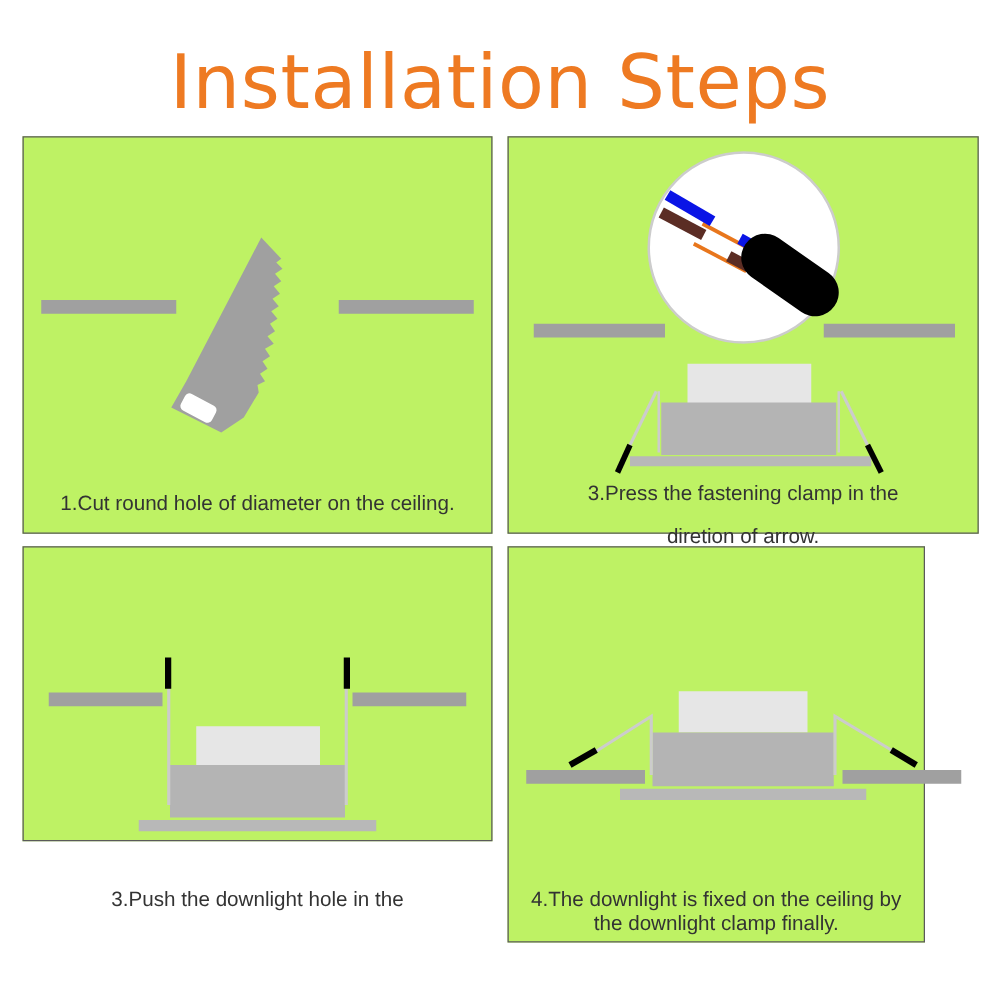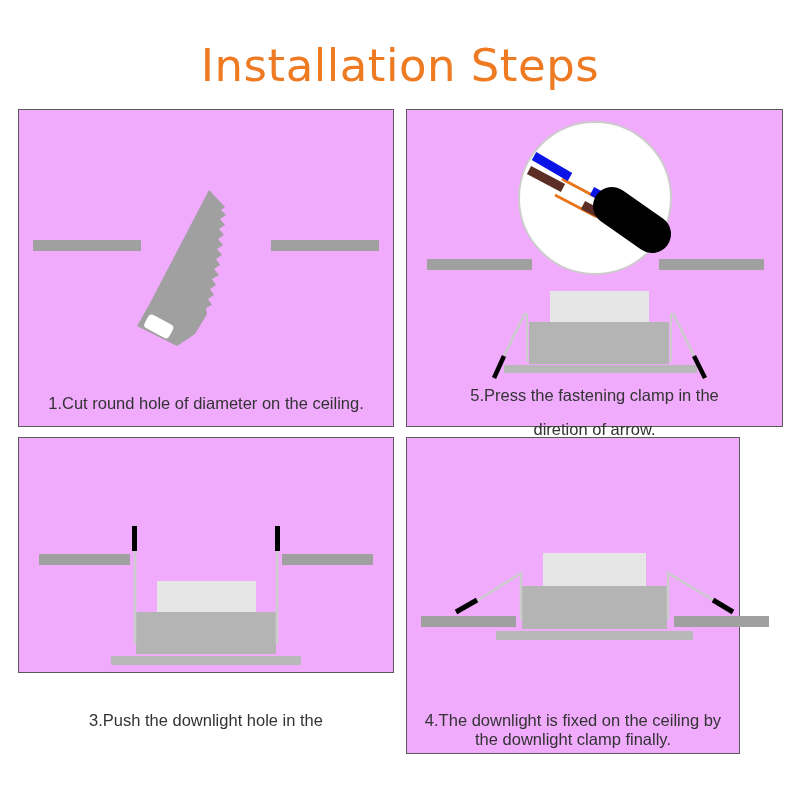--- a/index.html
+++ b/index.html
@@ -1,18 +1,18 @@
 <!DOCTYPE html>
 <html><head>
 <meta charset="utf-8">
 <style>
   html, body { margin:0; padding:0; background:#ffffff; }
   body { width:800px; height:800px; position:relative; overflow:hidden; font-family:"DejaVu Sans", sans-serif; }
-  .title { position:absolute; left:0; top:36px; width:800px; text-align:center; font-size:45px; color:#ee7a22; letter-spacing:0.5px; font-family:"DejaVu Sans", sans-serif; font-weight:normal; line-height:60px; }
-  .panel { position:absolute; border:1.5px solid #5a5a5a; background:#f0abfc; box-sizing:border-box; }
+  .title { position:absolute; left:0; top:36px; width:800px; text-align:center; font-size:60px; color:#ee7a22; letter-spacing:0.5px; font-family:"DejaVu Sans", sans-serif; font-weight:normal; line-height:60px; }
+  .panel { position:absolute; border:1.5px solid #5a5a5a; background:#bef264; box-sizing:border-box; }
   .panel svg { position:absolute; left:0; top:0; }
   .caption { position:absolute; left:0; width:100%; text-align:center; font-family:"Liberation Sans", sans-serif; font-size:16.5px; color:#333; line-height:19px; }
 </style>
 </head>
 <body>
 
 <div class="title">Installation Steps</div>
 
 <div class="panel" style="left:18px; top:109px; width:376px; height:318px;">
   <svg width="376" height="318">
@@ -43,21 +43,21 @@
     <rect x="143" y="181" width="99" height="32" fill="#e6e6e6"></rect>
     <rect x="122" y="212" width="140" height="42" fill="#b4b4b4"></rect>
     <rect x="97" y="255" width="193" height="8" fill="#b8b8b8"></rect>
     <line x1="118" y1="203" x2="97" y2="246" stroke="#cccccc" stroke-width="2.5"></line>
     <line x1="120" y1="203" x2="120" y2="252" stroke="#cccccc" stroke-width="2"></line>
     <line x1="97" y1="246" x2="87" y2="268" stroke="#000000" stroke-width="4.5"></line>
     <line x1="266" y1="203" x2="287" y2="246" stroke="#cccccc" stroke-width="2.5"></line>
     <line x1="264" y1="203" x2="264" y2="252" stroke="#cccccc" stroke-width="2"></line>
     <line x1="287" y1="246" x2="298" y2="268" stroke="#000000" stroke-width="4.5"></line>
   </svg>
-  <div class="caption" style="top:276px;">5.Press the fastening clamp in the</div>
+  <div class="caption" style="top:276px;">3.Press the fastening clamp in the</div>
   <div class="caption" style="top:295px;margin-top:15px;">diretion of arrow.</div>
 </div>
 
 <div class="panel" style="left:18px; top:437px; width:376px; height:236px;">
   <svg width="376" height="317">
     <rect x="20" y="116" width="91" height="11" fill="#a0a0a0"></rect>
     <rect x="263" y="116" width="91" height="11" fill="#a0a0a0"></rect>
     <rect x="138" y="143" width="99" height="31" fill="#e6e6e6"></rect>
     <rect x="117" y="174" width="140" height="42" fill="#b4b4b4"></rect>
     <rect x="92" y="218" width="190" height="9" fill="#b8b8b8"></rect>

